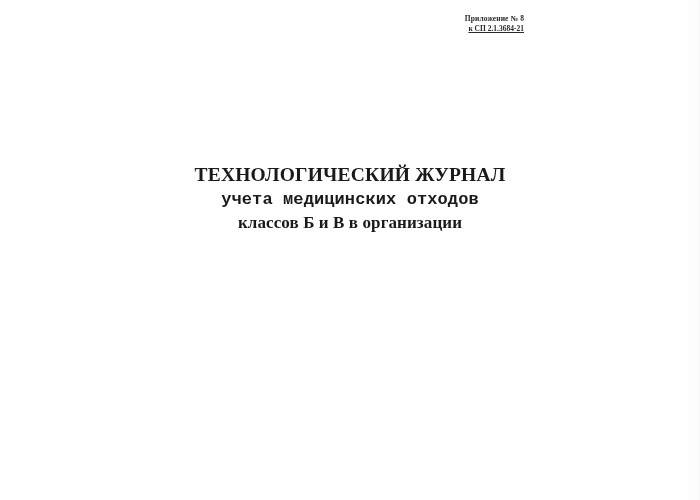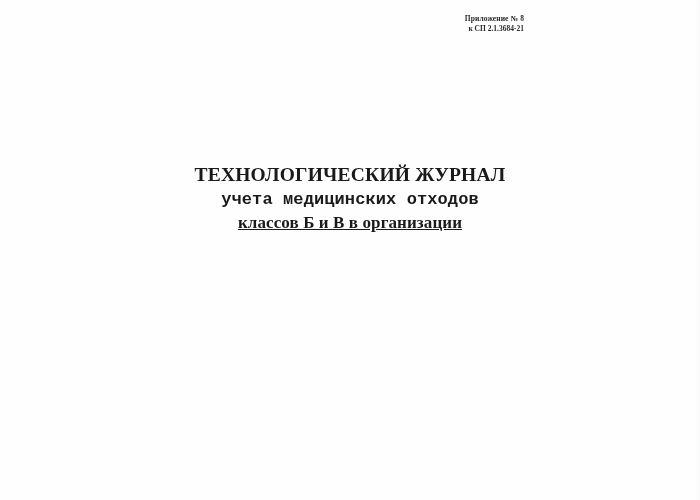--- a/index.html
+++ b/index.html
@@ -42,20 +42,21 @@
     color: #2b2b2b;
     font-weight: 700;
     letter-spacing: 0.1px;
     white-space: nowrap;
   }
   .annex .line2 {
     font-size: 7.5px;
     font-weight: 700;
     color: #2b2b2b;
     white-space: nowrap;
+    text-decoration: underline;
   }
   .title-block {
     position: absolute;
     left: 0;
     top: 163px;
     width: 700px;
     text-align: center;
   }
   .title-main {
     font-family: "Liberation Serif", serif;
@@ -78,21 +79,20 @@
   }
   .title-sub2 {
     font-family: "Liberation Serif", serif;
     font-weight: 700;
     font-size: 17px;
     color: #1a1a1a;
     letter-spacing: 0.1px;
     line-height: 1.32;
     margin-top: 1px;
     white-space: nowrap;
-    text-decoration: underline;
   }
   
   .faint-row {
     position: absolute;
     left: 0;
     width: 700px;
     text-align: center;
     color: #f2f2f2;
     font-size: 9px;
     font-family: "Liberation Serif", serif;

